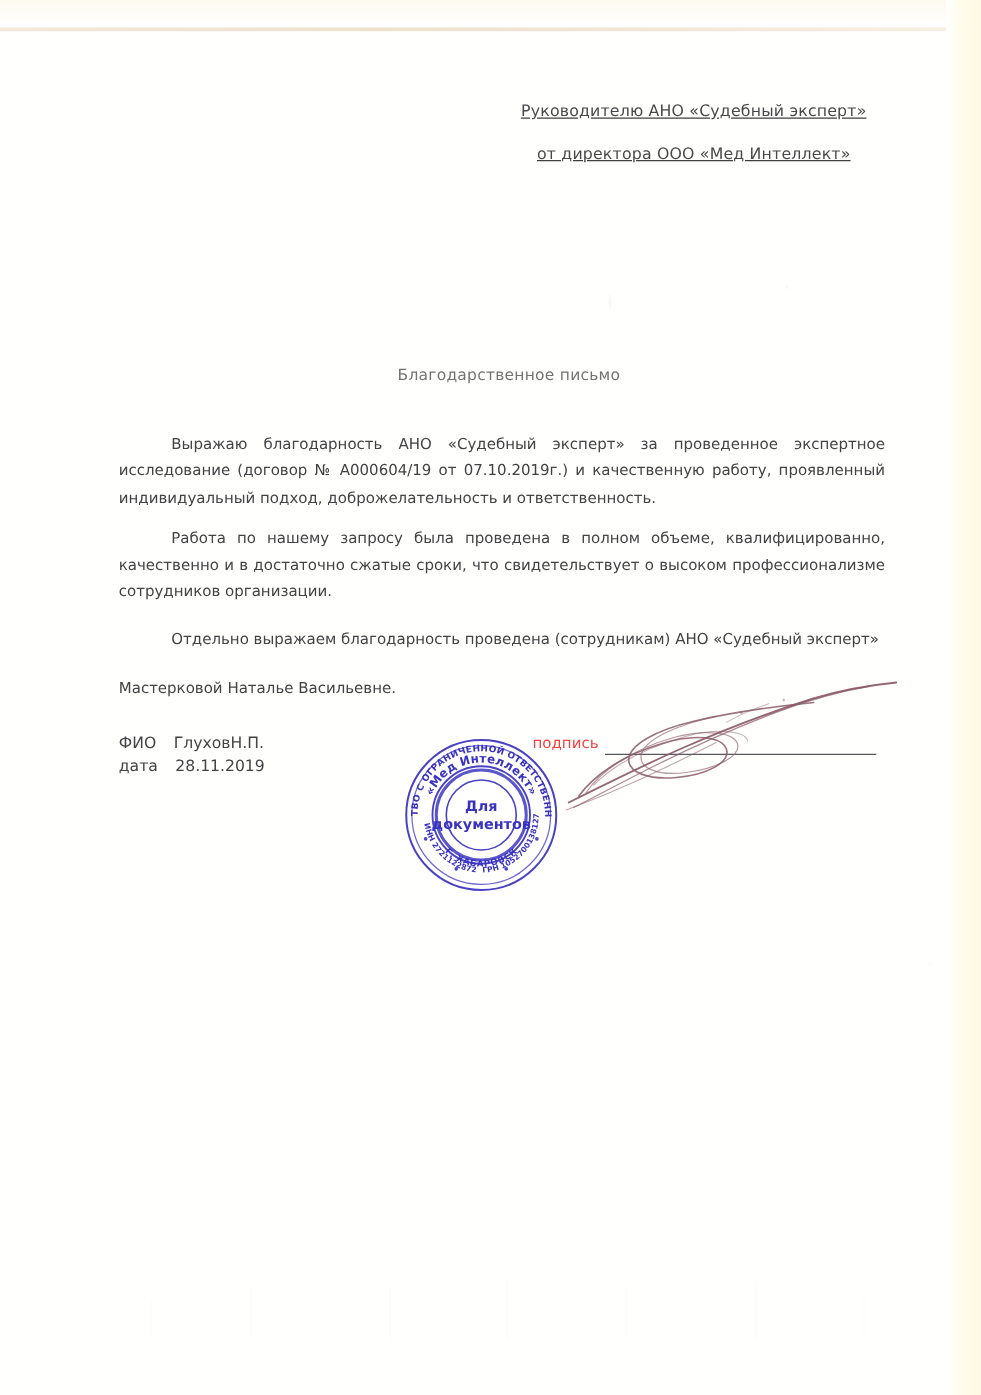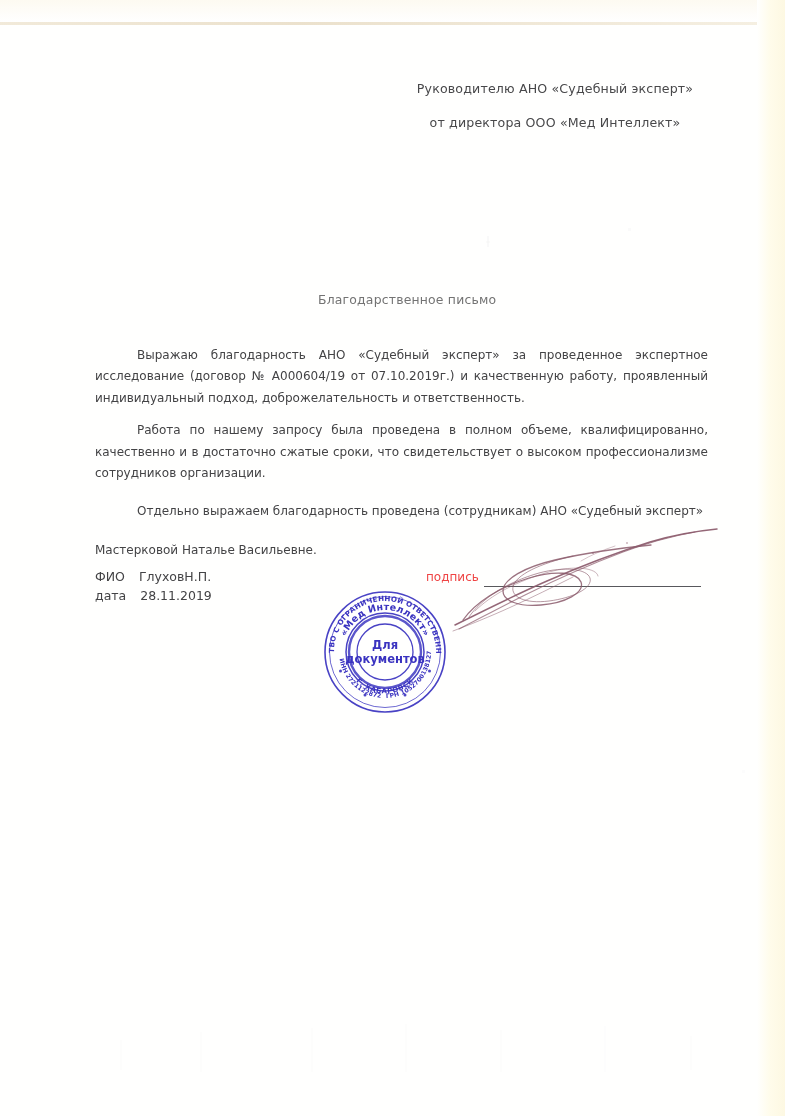--- a/index.html
+++ b/index.html
@@ -58,20 +58,21 @@
     opacity: .5;
   }
 
   
   #addressee-block {
     position: absolute;
     left: 405px;
     top: 83px;
     width: 300px;
     text-align: center;
+    text-decoration: underline;
   }
   #addressee-block .addr-line {
     font-size: 12.6px;
     letter-spacing: .15px;
     line-height: 1;
     margin-bottom: 21px;
     color: #48484a;
     white-space: nowrap;
   }
 
@@ -103,21 +104,21 @@
     text-indent: 42px;
   }
   .para.no-indent { text-indent: 0; margin-top: 12px; }
   .para-tight { margin-bottom: 11px; }
   .para-loose { margin-bottom: 17px; }
 
   
   #signature-area {
     position: absolute;
     left: 95px;
-    top: 567px;
+    top: 584px;
     width: 613px;
     height: 160px;
     text-align: right;
   }
   #fio-row, #date-row {
     position: absolute;
     left: 0;
     font-size: 12.5px;
     line-height: 19px;
     color: #434345;

